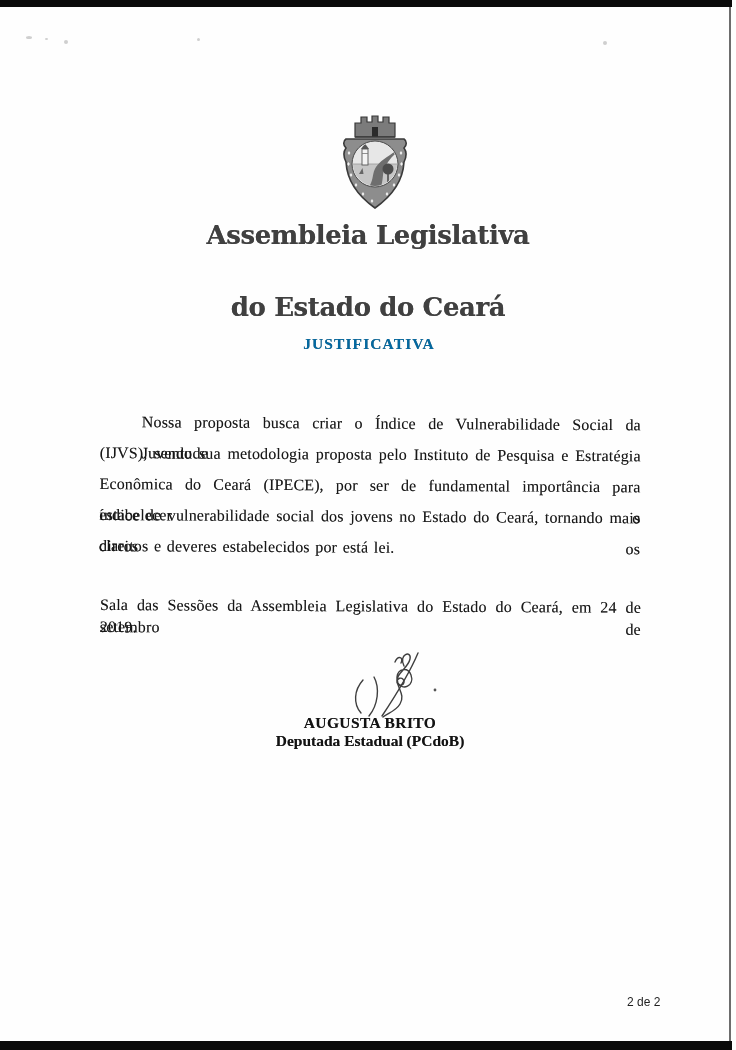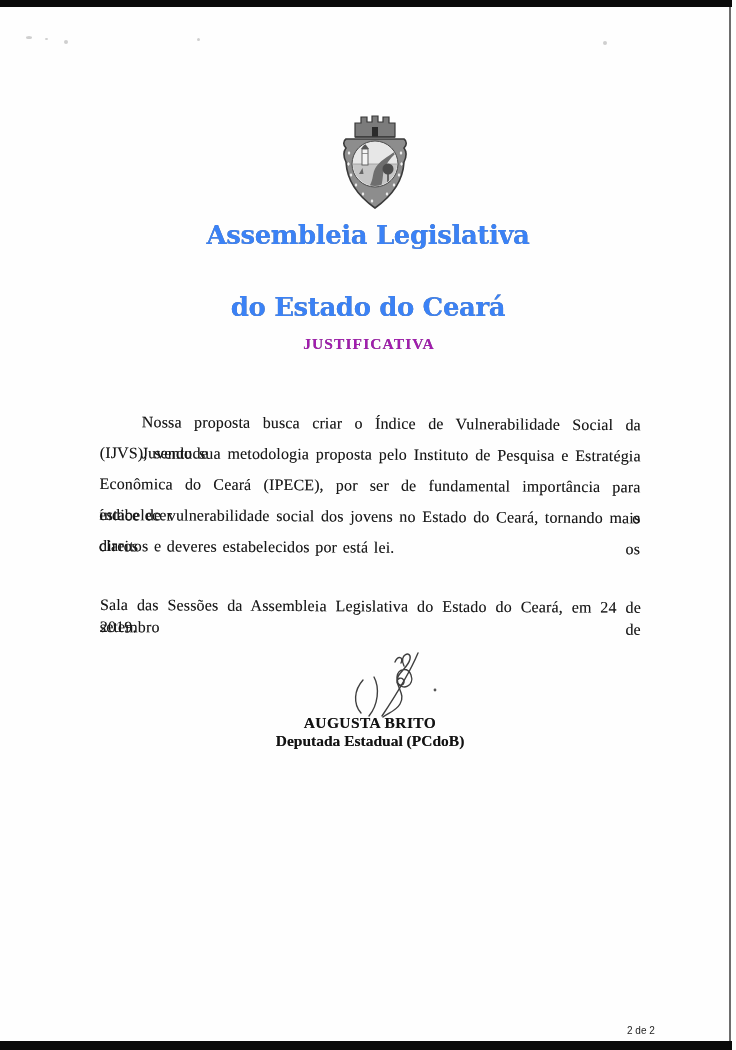--- a/index.html
+++ b/index.html
@@ -11,29 +11,29 @@
   .bar-top{position:absolute;left:0;top:0;width:732px;height:7px;background:#0a0a0a;}
   .bar-bottom{position:absolute;left:0;top:1041px;width:732px;height:9px;background:#0a0a0a;}
   .edge-right{position:absolute;left:729px;top:7px;width:2px;height:1034px;background:#6d6d6d;}
   .speck{position:absolute;background:rgba(40,40,40,.22);border-radius:50%;}
 
   
   .emblem{position:absolute;left:336px;top:111px;width:78px;height:100px;}
   .org-title{
     position:absolute;left:0;right:0;text-align:center;
     font-family:"DejaVu Serif",serif;font-weight:700;font-size:26px;
-    letter-spacing:-0.4px;color:#3b82f6;line-height:28px;
+    letter-spacing:-0.4px;color:#404040;line-height:28px;
     text-shadow:0 0 .6px rgba(0,0,0,.55);
   }
   .org-line1{top:221px;}
   .org-line2{top:249px;margin-top:44px;}
 
   .doc-title{
     position:absolute;left:2px;right:0;top:335px;text-align:center;
-    font-weight:700;font-size:15.5px;letter-spacing:1.1px;color:#a21caf;
+    font-weight:700;font-size:15.5px;letter-spacing:1.1px;color:#0369a1;
     text-shadow:0 0 .5px rgba(0,0,0,.5);
   }
 
   
   .text-block{position:absolute;left:100px;width:541px;font-size:16px;color:#181818;
     text-shadow:0 0 .45px rgba(20,20,20,.45);word-spacing:1.5px;letter-spacing:.15px;}
   .para{top:406px;transform:rotate(.35deg);transform-origin:0 0;}
   .para .line{line-height:31px;height:31px;white-space:nowrap;}
   .closing{top:594px;transform:rotate(.3deg);transform-origin:0 0;}
   .closing .line{line-height:22px;height:22px;white-space:nowrap;}
@@ -47,22 +47,22 @@
     font-weight:700;font-size:15.5px;letter-spacing:.4px;color:#131313;
     transform:translateX(2px);text-shadow:0 0 .5px rgba(0,0,0,.5);
   }
   .sig-role{
     position:absolute;left:0;right:0;top:732px;text-align:center;
     font-weight:700;font-size:15.5px;color:#131313;transform:translateX(2px);
     text-shadow:0 0 .5px rgba(0,0,0,.5);
   }
 
   .page-number{
-    position:absolute;left:627px;top:1025px;
-    font-family:"Liberation Sans",sans-serif;font-size:10px;color:#1f1f1f;
+    position:absolute;left:627px;top:995px;
+    font-family:"Liberation Sans",sans-serif;font-size:12px;color:#1f1f1f;
   }
 </style>
 </head>
 <body>
 
 <div class="sheet">
 
   <div class="bar-top"></div>
   <div class="bar-bottom"></div>
   <div class="edge-right"></div>

